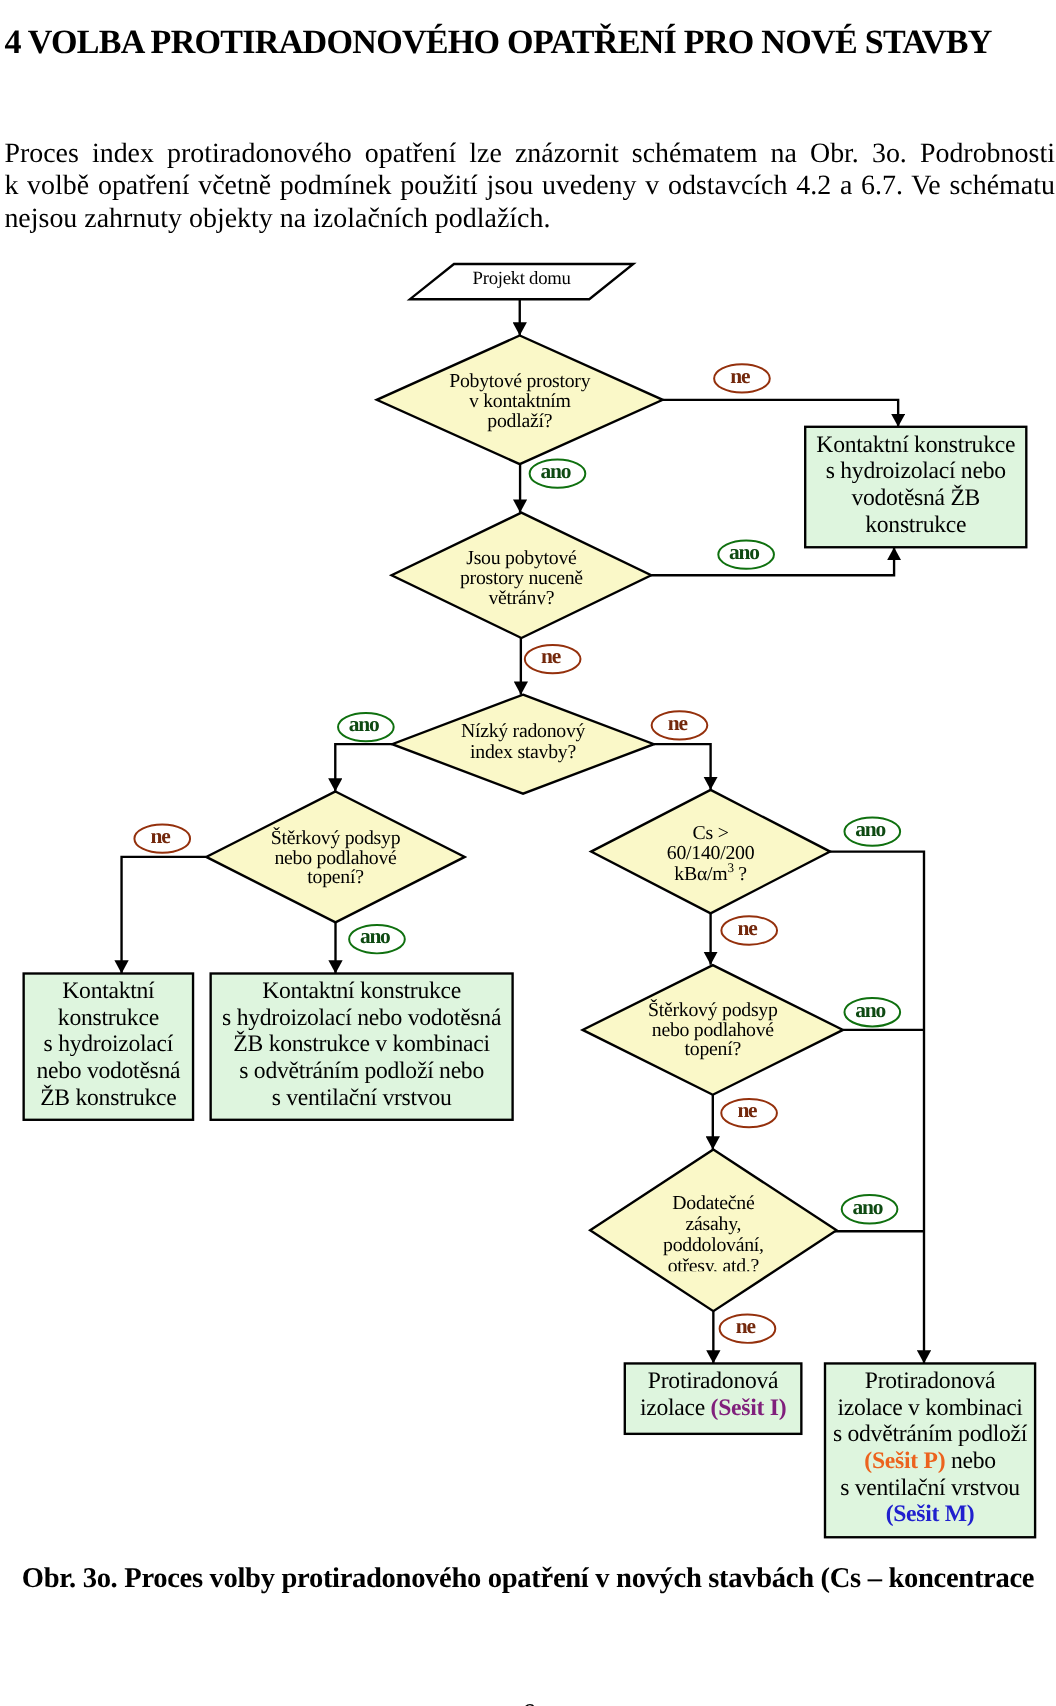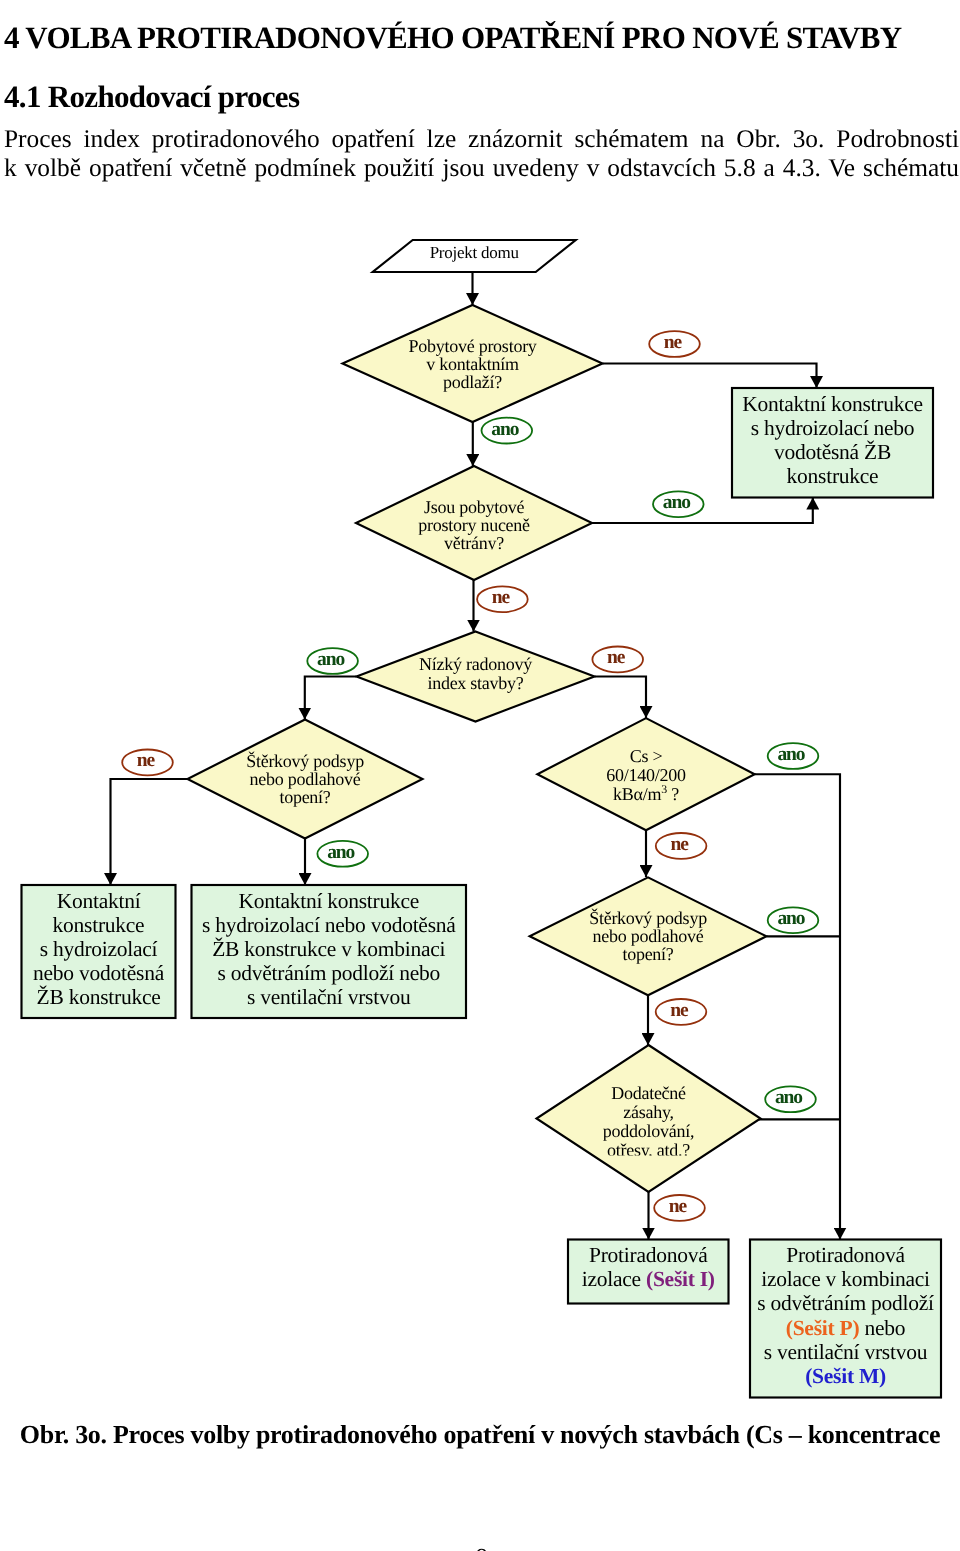--- a/index.html
+++ b/index.html
@@ -17,24 +17,24 @@
   .caption .cl{display:block;white-space:nowrap;}
   .caption .it{font-style:italic;}
   .pageno{position:absolute;left:2px;top:1528px;width:960px;text-align:center;font-size:26px;line-height:26px;}
   text{font-family:"Liberation Serif",serif;}
 </style>
 </head>
 <body>
 
 <div class="page">
   <h1 class="doc-title">4 VOLBA PROTIRADONOVÉHO OPATŘENÍ PRO NOVÉ STAVBY</h1>
-  <h2 class="sec-title">4.1 Rozhodovací proces</h2>
   <p class="body-par">
       <span class="ln">Proces index protiradonového opatření lze znázornit schématem na Obr. 3o. Podrobnosti</span>
-      <span class="ln">k volbě opatření včetně podmínek použití jsou uvedeny v odstavcích 5.8 a 4.3. Ve schématu</span>
+      <span class="ln">k volbě opatření včetně podmínek použití jsou uvedeny v odstavcích 4.2 a 6.7. Ve schématu</span>
+      <span class="ln last">nejsou zahrnuty objekty na izolačních podlažích.</span>
     </p>
 
   <div class="fig" id="fig">
       <svg width="960" height="1551" viewBox="0 0 960 1551" xmlns="http://www.w3.org/2000/svg">
         <defs>
           <marker id="ah" viewBox="0 0 12 13" refX="12" refY="6.5" markerWidth="12" markerHeight="13" orient="auto-start-reverse" markerUnits="userSpaceOnUse">
             <path d="M0 0 L12 6.5 L0 13 z" fill="#000000"></path>
           </marker>
           <clipPath id="clip-d2">
             <rect x="0" y="0" width="960" height="532.5"></rect>

